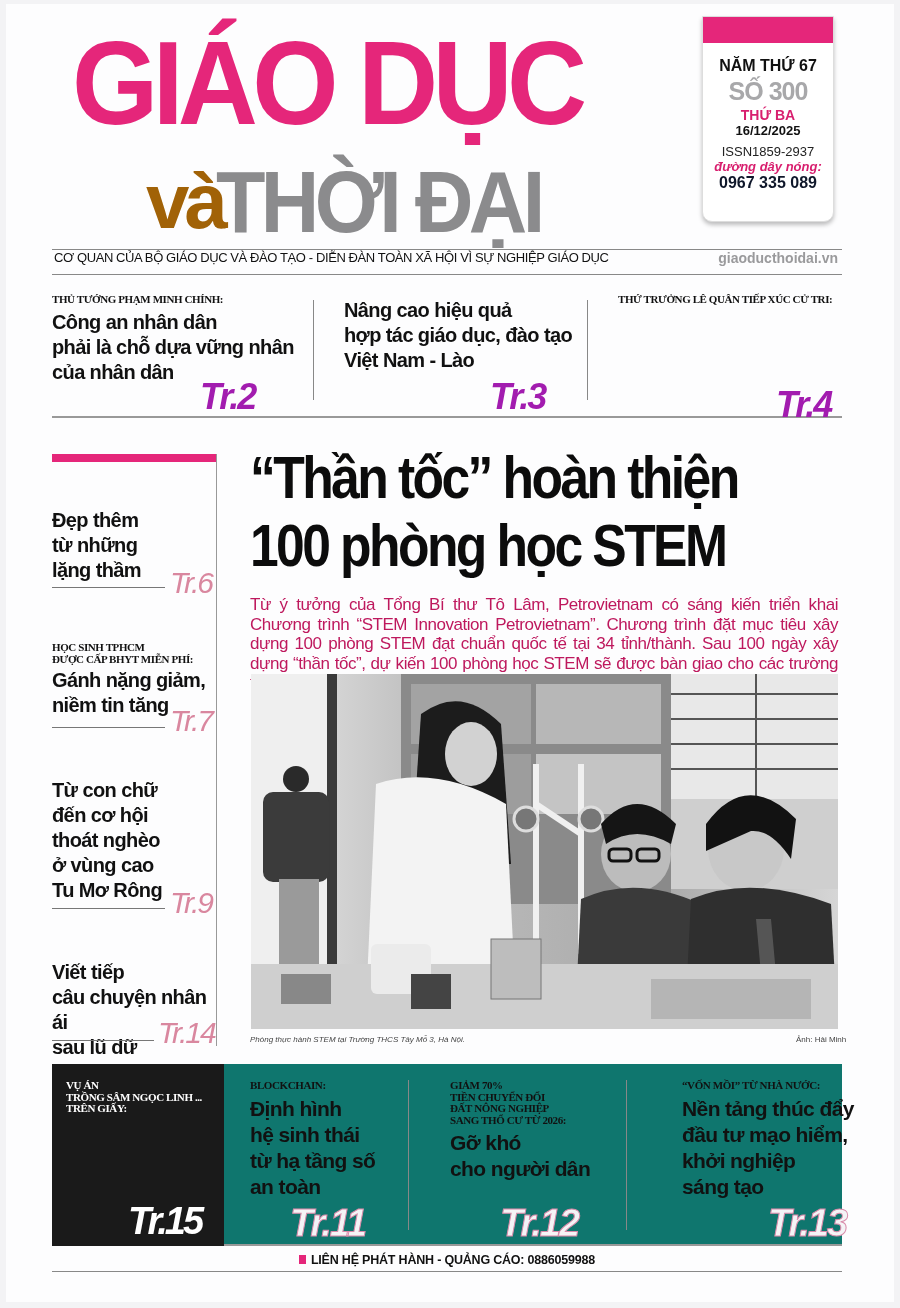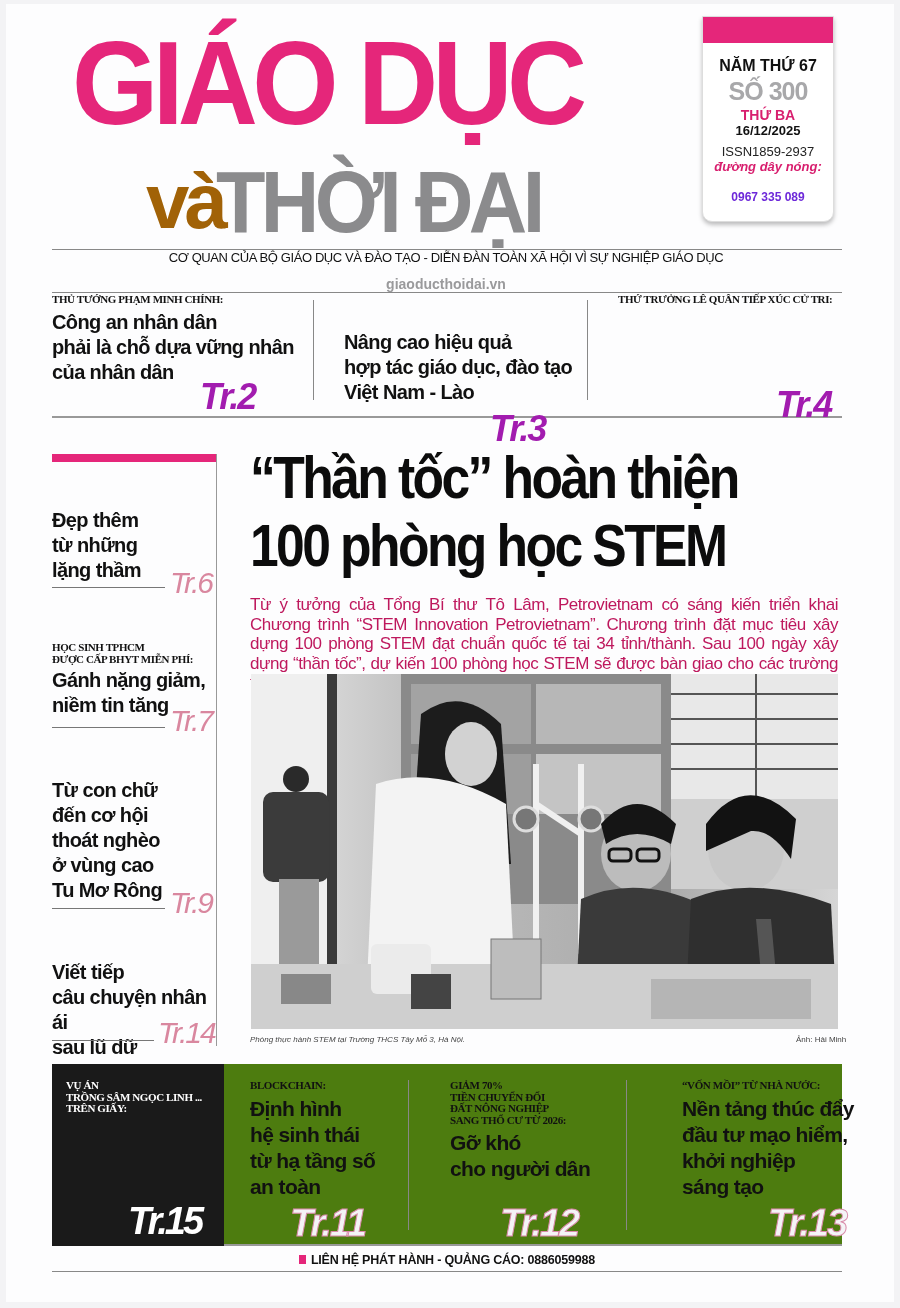--- a/index.html
+++ b/index.html
@@ -14,23 +14,23 @@
   .logo-bottom { left: 210px; top: 154px; font-weight: 700; font-size: 88px; line-height: 1; letter-spacing: -5px; color: #8b8b8d; white-space: nowrap; transform: scaleX(0.92); transform-origin: left top; }
 
   .issue-box { left: 696px; top: 12px; width: 132px; height: 206px; border-radius: 0 0 10px 10px; background: #fff; box-shadow: 0 3px 4px rgba(0,0,0,0.25); border: 1px solid #ddd; text-align: center; }
   .issue-bar { height: 26px; background: #e5267a; }
   .issue-year { margin-top: 14px; font-weight: 700; font-size: 16px; color: #111; }
   .issue-no { margin-top: 2px; font-weight: 700; font-size: 25px; color: #a8a8aa; letter-spacing: -1px; }
   .issue-day { margin-top: 1px; font-weight: 700; font-size: 14px; color: #d81e6e; }
   .issue-date { font-weight: 700; font-size: 13px; color: #111; }
   .issue-issn { margin-top: 6px; font-size: 13px; color: #222; }
   .issue-hotline-label { font-weight: 700; font-size: 13px; color: #d81e6e; font-style: italic; }
-  .issue-hotline { font-weight: 700; font-size: 12px; color: #6d28d9; margin-top: 16px; }
-
-  .tagline-bar { left: 46px; top: 245px; width: 790px; height: 44px; border-top: 1px solid #888; border-bottom: 1px solid #888; display: flex; align-items: center; justify-content: space-between; padding: 0 4px 0 2px; flex-direction: column; }
+  .issue-hotline { font-weight: 700; font-size: 16px; color: #0f172a; }
+
+  .tagline-bar { left: 46px; top: 245px; width: 790px; height: 26px; border-top: 1px solid #888; border-bottom: 1px solid #888; display: flex; align-items: flex-start; justify-content: space-between; padding: 0 4px 0 2px; }
   .tagline { font-size: 13px; color: #111; letter-spacing: -0.4px; }
   .site { font-size: 14px; color: #9a9a9c; font-weight: 700; }
 
   
   .top-row { left: 46px; top: 290px; width: 790px; height: 124px; border-bottom: 2px solid #999; }
   .top-story { position: absolute; top: 0; height: 118px; }
   .kicker { font-family: "Liberation Serif", serif; font-size: 11px; font-weight: 700; color: #111; letter-spacing: -0.4px; text-transform: uppercase; line-height: 1.05; }
   .hl { font-family: "Liberation Sans", sans-serif; font-weight: 700; color: #111; letter-spacing: -0.6px; }
   .top-hl { font-size: 20px; line-height: 25px; margin-top: 4px; }
   .tr-pink { position: absolute; font-weight: 700; font-style: italic; color: #a21caf; font-size: 36px; letter-spacing: -2px; }
@@ -47,21 +47,21 @@
   
   .main-hl { left: 244px; top: 440px; font-weight: 700; font-size: 60px; line-height: 68px; letter-spacing: -3px; color: #0c0c0c; transform: scaleX(0.86); transform-origin: left top; white-space: nowrap; }
   .lede { left: 244px; top: 591px; width: 588px; font-size: 17px; line-height: 19.5px; color: #be185d; letter-spacing: -0.45px; text-align: justify; }
   .see-page { float: right; font-style: italic; }
 
   .photo { left: 245px; top: 670px; width: 587px; height: 355px; overflow: hidden; background: #d8d8d8; }
   .caption { left: 244px; top: 1031px; font-size: 8px; font-style: italic; color: #444; }
   .credit { left: 790px; top: 1031px; font-size: 8px; color: #444; }
 
   
-  .bottom-band { left: 46px; top: 1060px; width: 790px; height: 182px; background: #4d7c0f; border-bottom: 2px solid #999; }
+  .bottom-band { left: 46px; top: 1060px; width: 790px; height: 182px; background: #0f766e; border-bottom: 2px solid #999; }
   .black-box { position: absolute; left: 0; top: 0; width: 172px; height: 182px; background: #1a1a1a; color: #fff; padding: 16px 0 0 14px; }
   .black-box .kicker { color: #fff; }
   .black-box .hl { color: #fff; font-size: 21px; line-height: 24px; margin-top: 5px; }
   .tr-white { position: absolute; left: 76px; top: 136px; font-weight: 700; font-style: italic; color: #fff; font-size: 38px; letter-spacing: -3px; }
   .bot-story { position: absolute; top: 16px; }
   .bot-hl { font-size: 21px; line-height: 26px; margin-top: 4px; }
   .tr-outline { position: absolute; font-weight: 700; font-style: italic; font-size: 38px; letter-spacing: -2px; color: #f4f4f6; -webkit-text-stroke: 1px #d98aa9; }
 
   .contact-row { left: 46px; top: 1244px; width: 790px; height: 24px; border-bottom: 1px solid #888; display: flex; align-items: center; justify-content: center; }
   .contact-sq { width: 7px; height: 9px; background: #e5267a; margin-right: 5px; }
@@ -97,21 +97,21 @@
       <div class="kicker">THỦ TƯỚNG PHẠM MINH CHÍNH:</div>
       <div class="hl top-hl">
         <div>Công an nhân dân</div>
         <div>phải là chỗ dựa vững nhân</div>
         <div>của nhân dân</div>
       </div>
       <div class="tr-pink" style="left:148px;top:82px;">Tr.2</div>
     </div>
     <div class="vdiv" style="left:261px;top:6px;height:100px;"></div>
 
-    <div class="top-story" style="left:292px;width:240px;margin-top:32px;">
+    <div class="top-story" style="left:292px;width:240px;">
       <div class="hl top-hl" style="margin-top:4px;">
         <div>Nâng cao hiệu quả</div>
         <div>hợp tác giáo dục, đào tạo</div>
         <div>Việt Nam - Lào</div>
       </div>
       <div class="tr-pink" style="left:146px;top:82px;">Tr.3</div>
     </div>
     <div class="vdiv" style="left:535px;top:6px;height:100px;"></div>
 
     <div class="top-story" style="left:566px;width:230px;">

